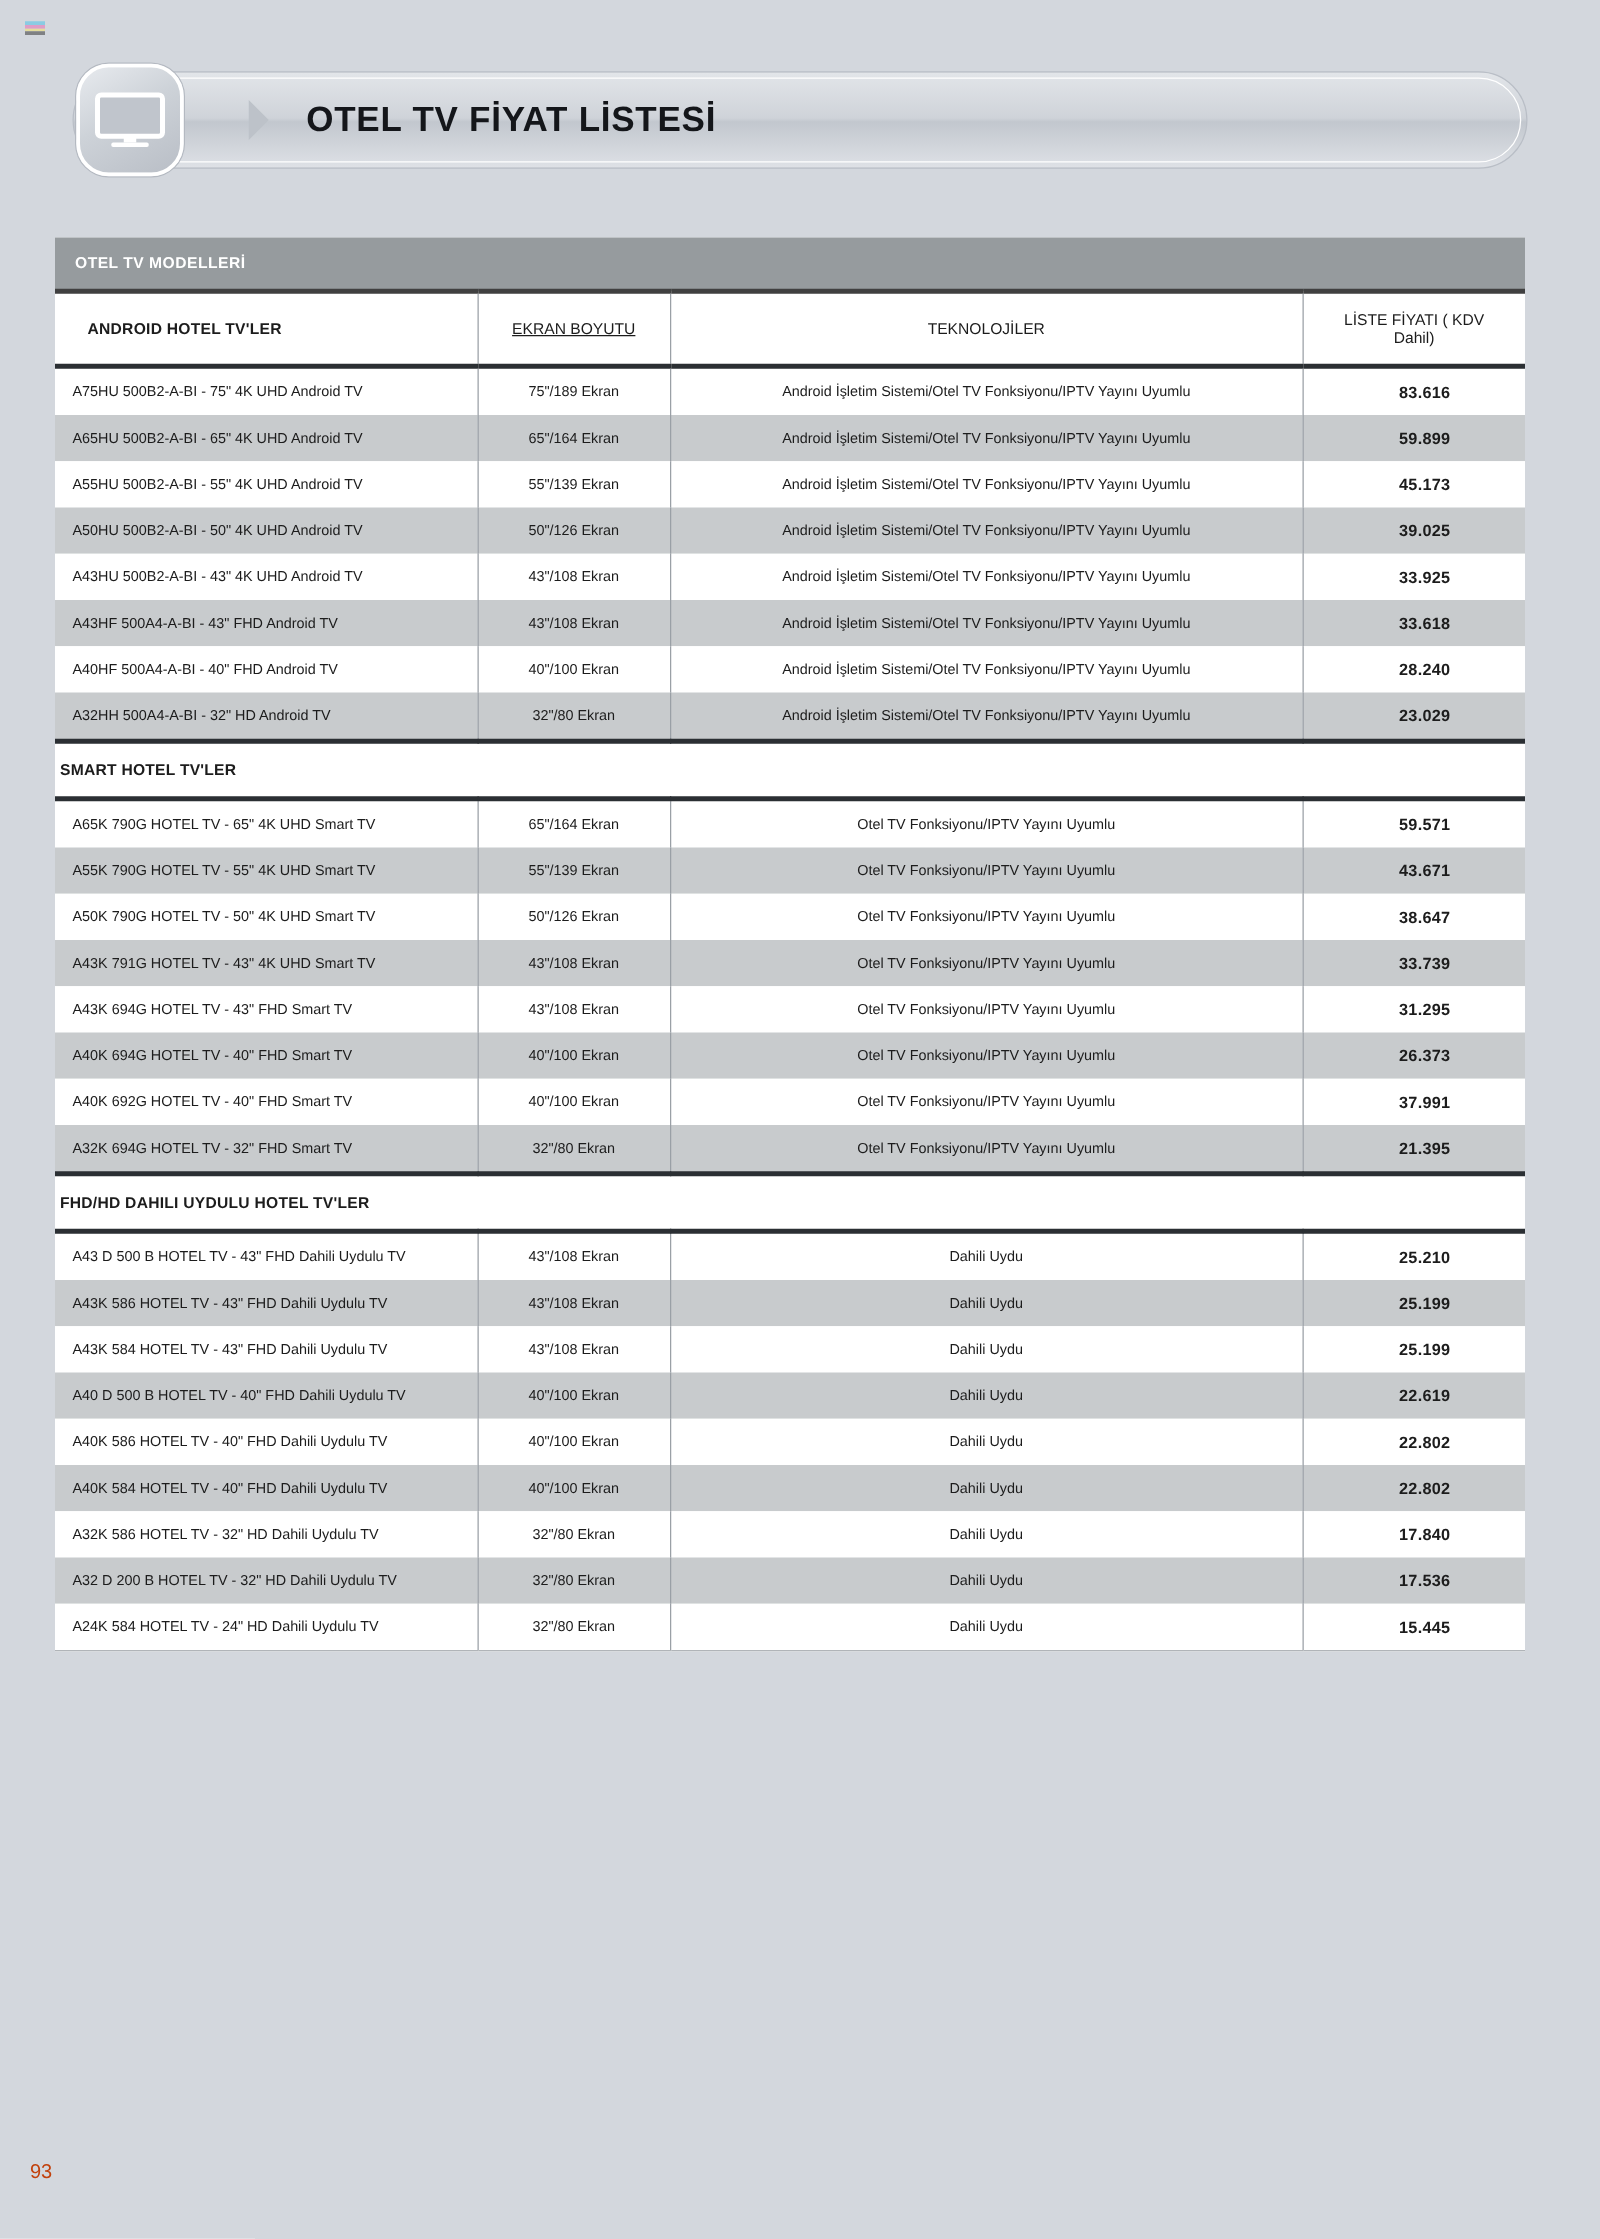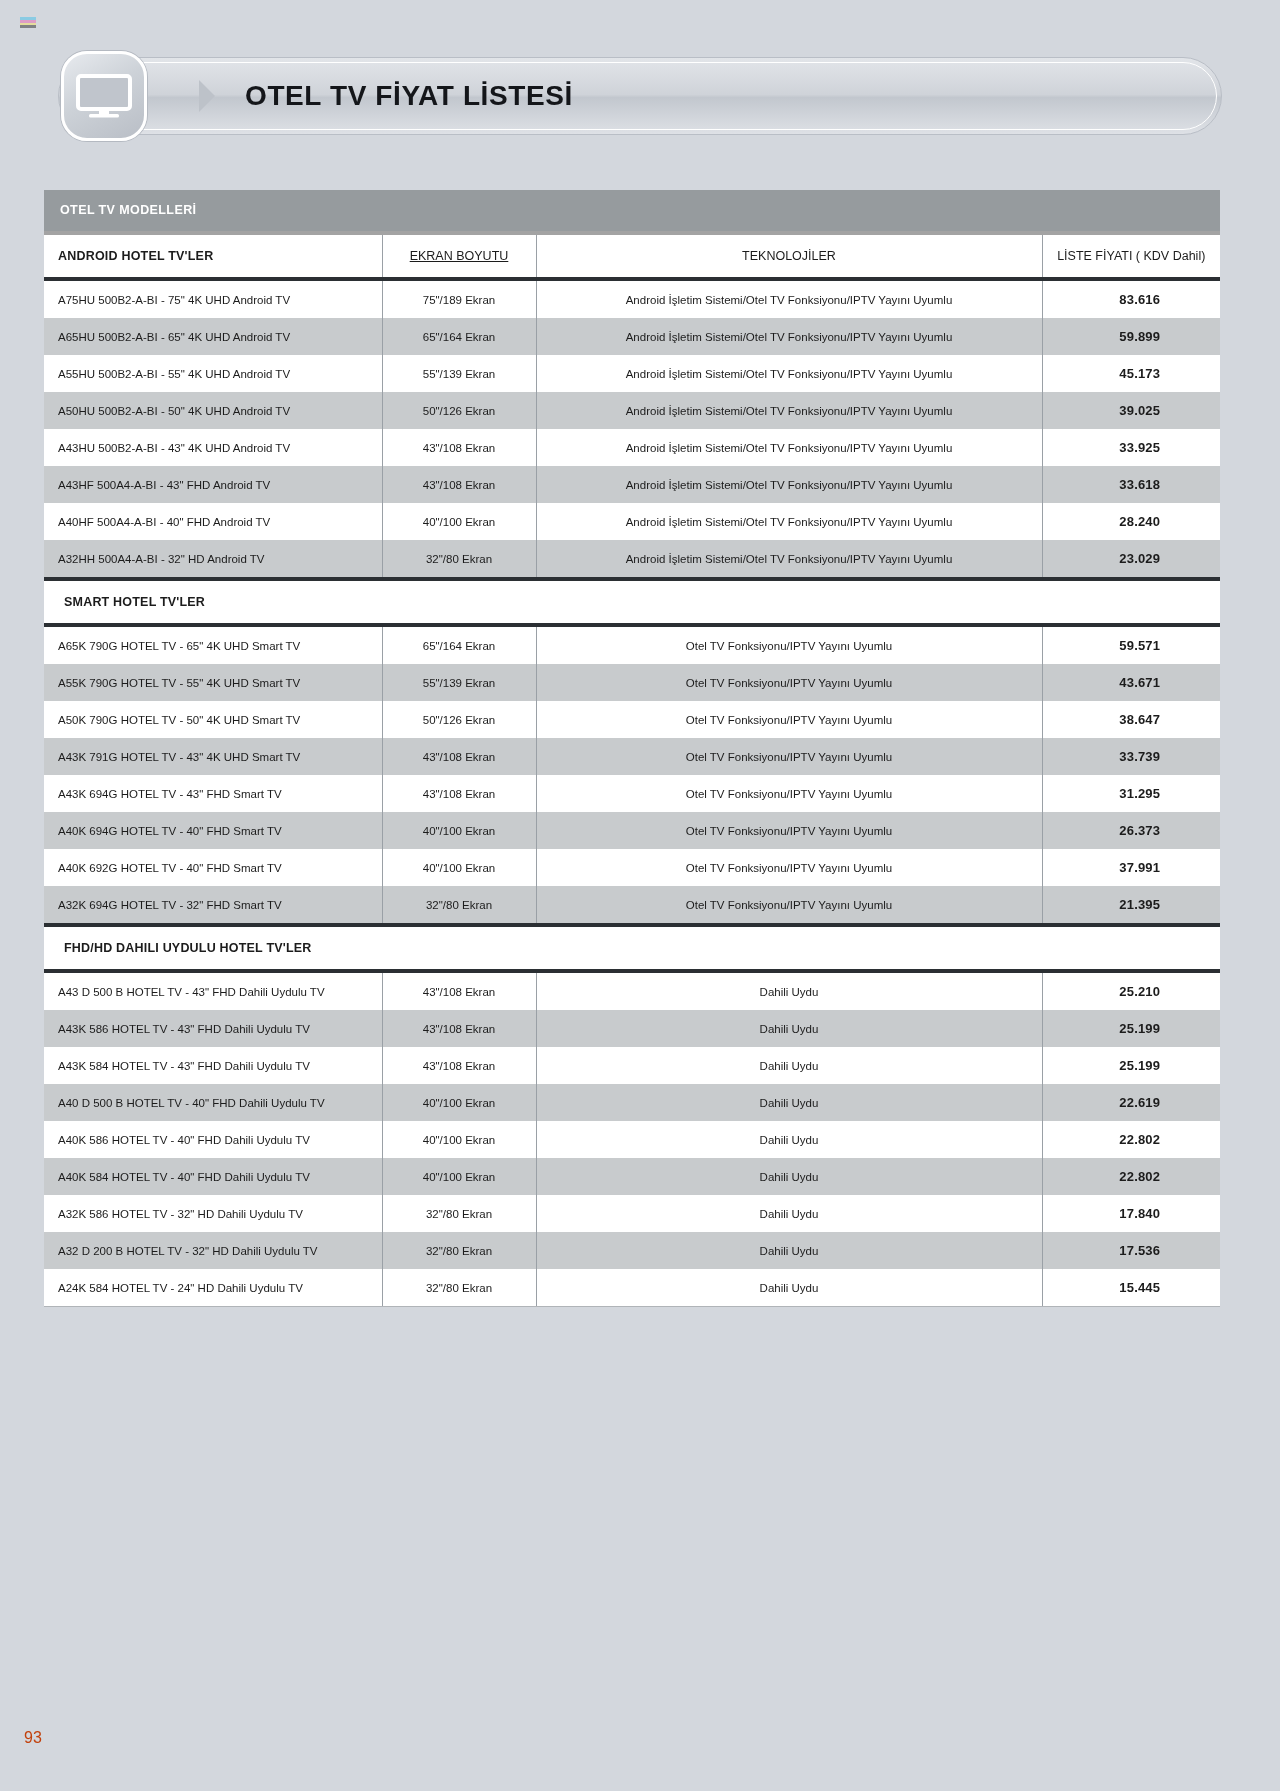--- a/index.html
+++ b/index.html
@@ -128,24 +128,24 @@
     font-size: 12.5px;
     font-weight: bold;
     letter-spacing: .4px;
     padding: 13px 16px 14px 16px;
     border: none;
   }
 
   
   tr.colhead td {
     background: #ffffff;
-    border-top: 4px solid #a3a3a3;
+    border-top: 4px solid #404040;
     border-bottom: 4px solid #2b2f33;
     font-size: 12.5px;
-    padding: 14px 14px;
+    padding: 14px 26px;
     vertical-align: middle;
   }
   tr.colhead td.model {
     font-weight: bold;
     text-align: left;
     letter-spacing: .2px;
   }
   tr.colhead td.size,
   tr.colhead td.tech,
   tr.colhead td.price {
@@ -157,21 +157,21 @@
   tr.colhead td.price { border-left: 1px solid #9aa0a6; }
 
   
   tr.section td {
     background: #ffffff;
     border-top: 4px solid #2b2f33;
     border-bottom: 4px solid #2b2f33;
     font-size: 12.5px;
     font-weight: bold;
     letter-spacing: .2px;
-    padding: 14px 20px;
+    padding: 14px 4px;
   }
 
   
   tr.data td {
     font-size: 11.5px;
     padding: 11px 14px;
     vertical-align: middle;
     border: none;
   }
   tr.data td.model { text-align: left; }

